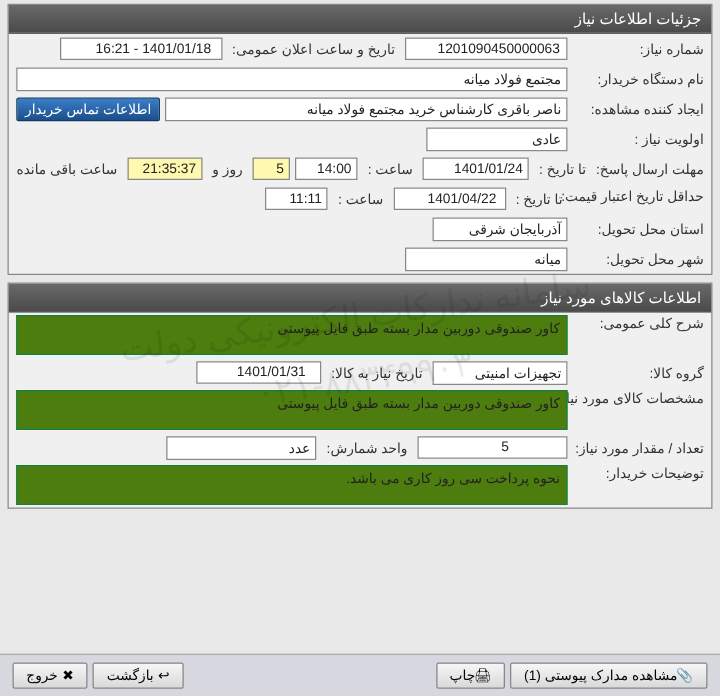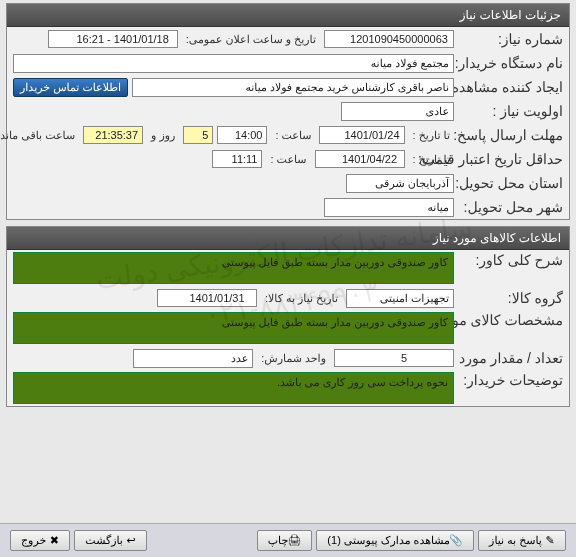--- a/index.html
+++ b/index.html
@@ -42,21 +42,21 @@
   display: flex;
   align-items: center;
   padding: 2px 6px;
   min-height: 24px;
   gap: 4px;
   flex-wrap: nowrap;
 }
 .lbl {
   width: 105px;
   color: #333;
-  font-size: 14px;
+  font-size: 11px;
   white-space: nowrap;
 }
 .lbl-inline {
   color: #333;
   font-size: 11px;
   white-space: nowrap;
   padding: 0 4px;
 }
 .field {
   background: #fff;
@@ -174,21 +174,21 @@
   <div class="row">
     <span class="lbl">شهر محل تحویل:</span>
     <span class="field" style="width:130px">میانه</span>
   </div>
 </div>
 
 <div class="panel">
   <div class="panel-header">اطلاعات کالاهای مورد نیاز</div>
 
   <div class="row" style="align-items:flex-start">
-    <span class="lbl">شرح کلی کاور:</span>
+    <span class="lbl">شرح کلی عمومی:</span>
     <div class="ta">کاور صندوقی دوربین مدار بسته طبق فایل پیوستی</div>
   </div>
 
   <div class="row">
     <span class="lbl">گروه کالا:</span>
     <span class="field" style="width:108px">تجهیزات امنیتی</span>
     <span class="lbl-inline">تاریخ نیاز به کالا:</span>
     <span class="field center" style="width:100px">1401/01/31</span>
   </div>
 
@@ -206,24 +206,20 @@
 
   <div class="row" style="align-items:flex-start">
     <span class="lbl">توضیحات خریدار:</span>
     <div class="ta">نحوه پرداخت سی روز کاری می باشد.</div>
   </div>
 </div>
 
 <div class="footer">
   <div class="grp">
     <button class="fbtn">
-      <span class="icon">✎</span>
-      <span>پاسخ به نیاز</span>
-    </button>
-    <button class="fbtn">
       <span class="icon">📎</span>
       <span>مشاهده مدارک پیوستی (1)</span>
     </button>
     <button class="fbtn">
       <span class="icon">🖨</span>
       <span>چاپ</span>
     </button>
   </div>
   <div class="grp">
     <button class="fbtn">

